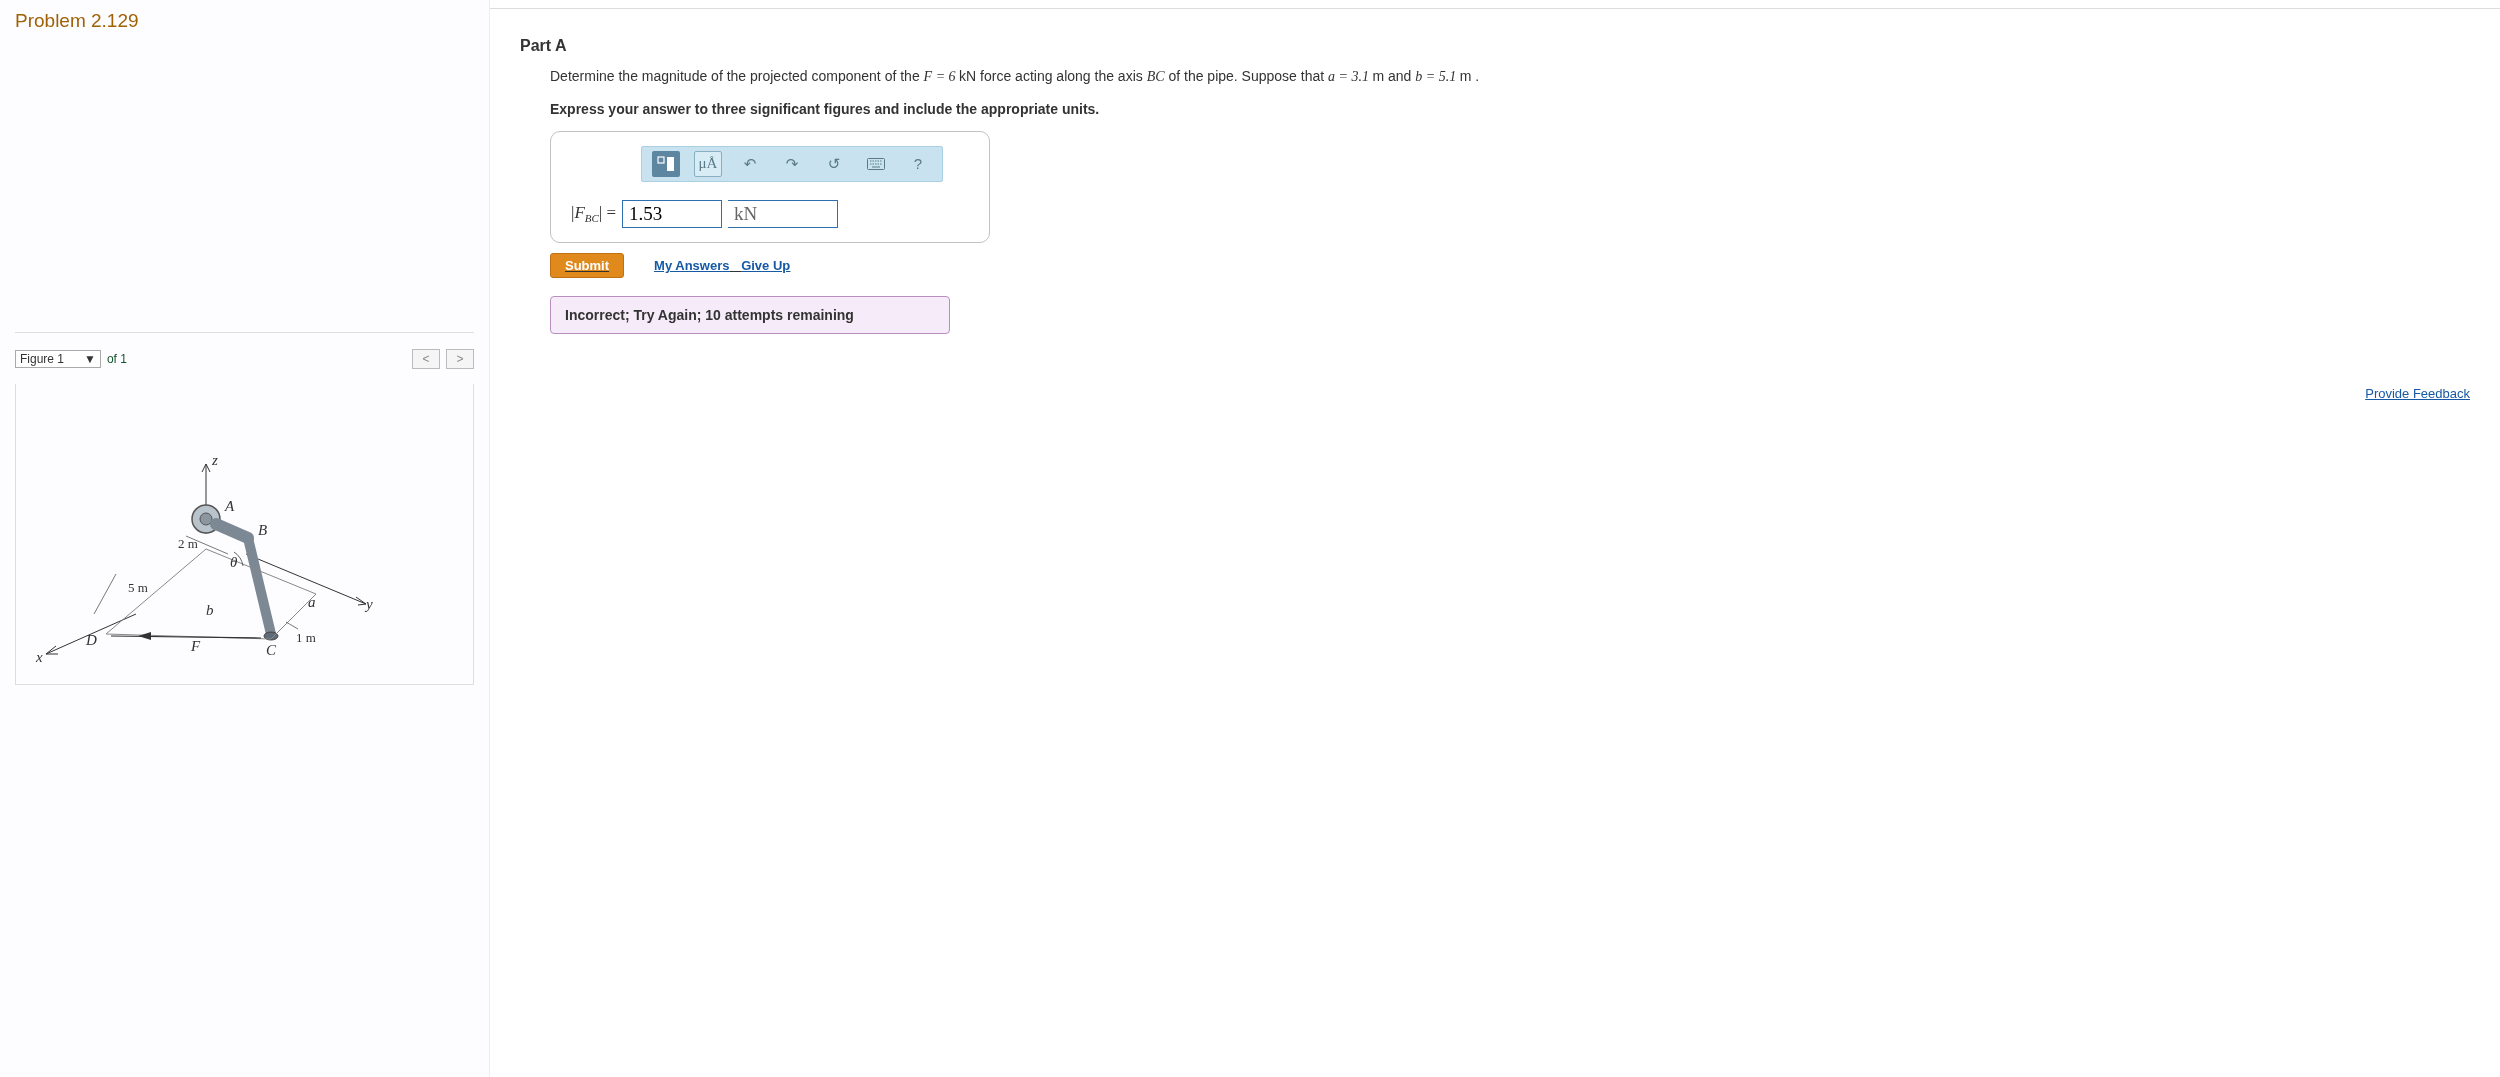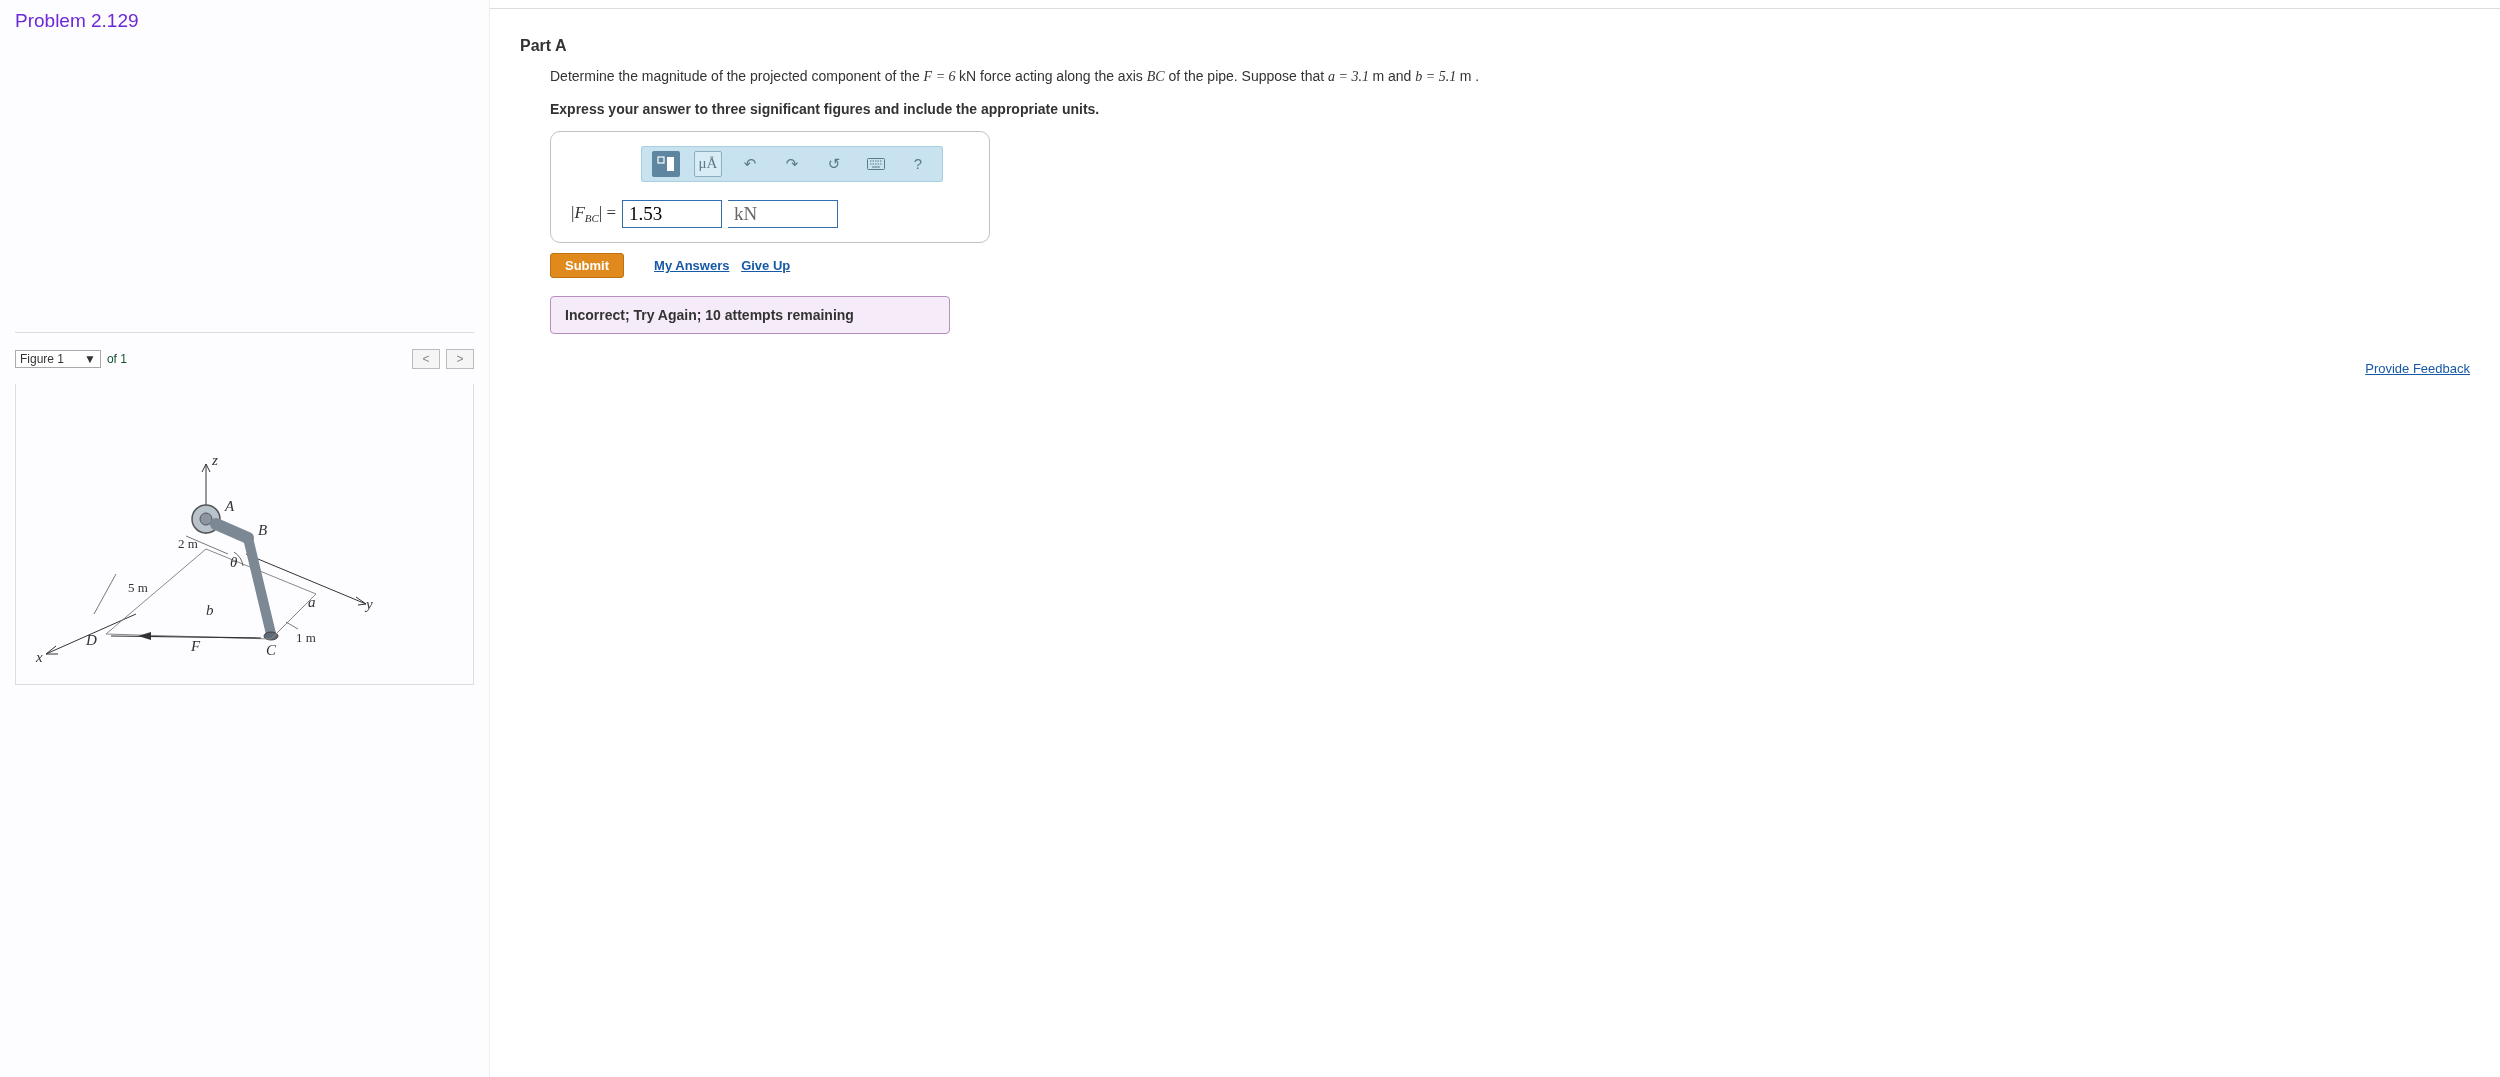--- a/index.html
+++ b/index.html
@@ -1,45 +1,45 @@
 <!DOCTYPE html>
 <html><head>
 <meta charset="utf-8">
 <style>
   * { box-sizing: border-box; margin: 0; padding: 0; }
   body { font-family: Arial, Helvetica, sans-serif; background: #ffffff; color: #333; font-size: 14px; }
   .container { display: flex; width: 100%; height: 100vh; }
   .left-pane { width: 490px; padding: 10px 15px; background: #fdfdff; border-right: 1px solid #eee; }
   .right-pane { flex: 1; padding: 10px 30px; border-top: 1px solid #ddd; margin-top: 8px; }
-  .problem-title { font-size: 19px; color: #6d28d9; margin-bottom: 300px; font-weight: normal; }
+  .problem-title { font-size: 19px; color: #a16207; margin-bottom: 300px; font-weight: normal; }
   .figure-nav { display: flex; align-items: center; gap: 6px; margin-bottom: 15px; border-top: 1px solid #ddd; padding-top: 16px; }
   .figure-select { border: 1px solid #aaa; padding: 1px 4px; font-size: 12px; background: #fff; display: inline-flex; align-items: center; gap: 20px; }
   .figure-of { font-size: 12px; color: #14532d; }
   .figure-nav-spacer { flex: 1; }
   .nav-btn { border: 1px solid #bbb; background: #f5f5f5; width: 28px; height: 20px; font-size: 12px; color: #888; display: inline-flex; align-items: center; justify-content: center; }
   .figure-image { width: 360px; height: 260px; position: relative; margin-top: 30px; }
   .part-title { font-size: 16px; font-weight: bold; color: #333; margin: 18px 0 12px 0; }
   .prompt-text { font-size: 14px; color: #333; margin-bottom: 14px; margin-left: 30px; line-height: 1.4; }
   .prompt-text .ital { font-style: italic; font-family: 'Times New Roman', serif; }
   .instruct { font-weight: bold; margin-left: 30px; margin-bottom: 14px; }
   .answer-box { border: 1px solid #c2c2c2; border-radius: 10px; width: 440px; margin-left: 30px; padding: 14px 10px 14px 10px; }
   .toolbar { background: #c8e2ef; border: 1px solid #a9cfe2; border-radius: 2px; display: inline-flex; align-items: center; gap: 14px; padding: 4px 10px; margin-left: 80px; margin-bottom: 18px; }
   .tool-btn { width: 28px; height: 26px; display: inline-flex; align-items: center; justify-content: center; color: #5a7a8a; font-size: 15px; cursor: pointer; }
   .tool-btn.dark { background: #5e86a0; color: #fff; border-radius: 2px; }
   .tool-btn.box { border: 1px solid #8aaec2; border-radius: 2px; background: #d8ecf5; }
   .answer-line { display: flex; align-items: center; gap: 6px; margin-left: 10px; }
   .var-label { font-family: 'Times New Roman', serif; font-size: 17px; }
   .var-label .sub { font-size: 11px; font-style: italic; vertical-align: sub; }
   .val-input { border: 1px solid #2f6fb0; padding: 2px 6px; width: 100px; font-size: 19px; font-family: 'Times New Roman', serif; }
   .unit-input { border: 1px solid #2f6fb0; border-left: none; padding: 2px 6px; width: 110px; font-size: 19px; font-family: 'Times New Roman', serif; color: #666; }
-  .action-row { margin-left: 30px; margin-top: 10px; display: flex; align-items: center; gap: 30px; }
+  .action-row { margin-left: 30px; margin-top: 10px; display: flex; align-items: center; gap: 30px; text-decoration: underline; }
   .submit-btn { background: #e08a1e; color: #fff; border: 1px solid #c07010; border-radius: 3px; padding: 4px 14px; font-weight: bold; font-size: 13px; cursor: pointer; }
   .link-a { color: #1659a5; text-decoration: underline; font-size: 13px; font-weight: bold; cursor: pointer; }
   .feedback-box { margin-left: 30px; margin-top: 18px; border: 1px solid #b98fc0; background: #f6ecf9; border-radius: 4px; padding: 10px 14px; width: 400px; font-weight: bold; color: #333; }
-  .provide-feedback { float: right; color: #1659a5; font-size: 13px; text-decoration: underline; margin-top: 27px; cursor: pointer; }
+  .provide-feedback { float: right; color: #1659a5; font-size: 13px; text-decoration: underline; margin-top: 52px; cursor: pointer; }
   .dig-label { position: absolute; font-family: 'Times New Roman', serif; font-style: italic; font-size: 15px; }
   .dig-dim { position: absolute; font-family: 'Times New Roman', serif; font-size: 13px; }
   svg.diagram { width: 360px; height: 260px; }
   .figpane { border: 1px solid #ddd; border-top: none; padding-top: 10px; }
 </style>
 </head>
 <body>
 
 <div class="container">
   <div class="left-pane">

